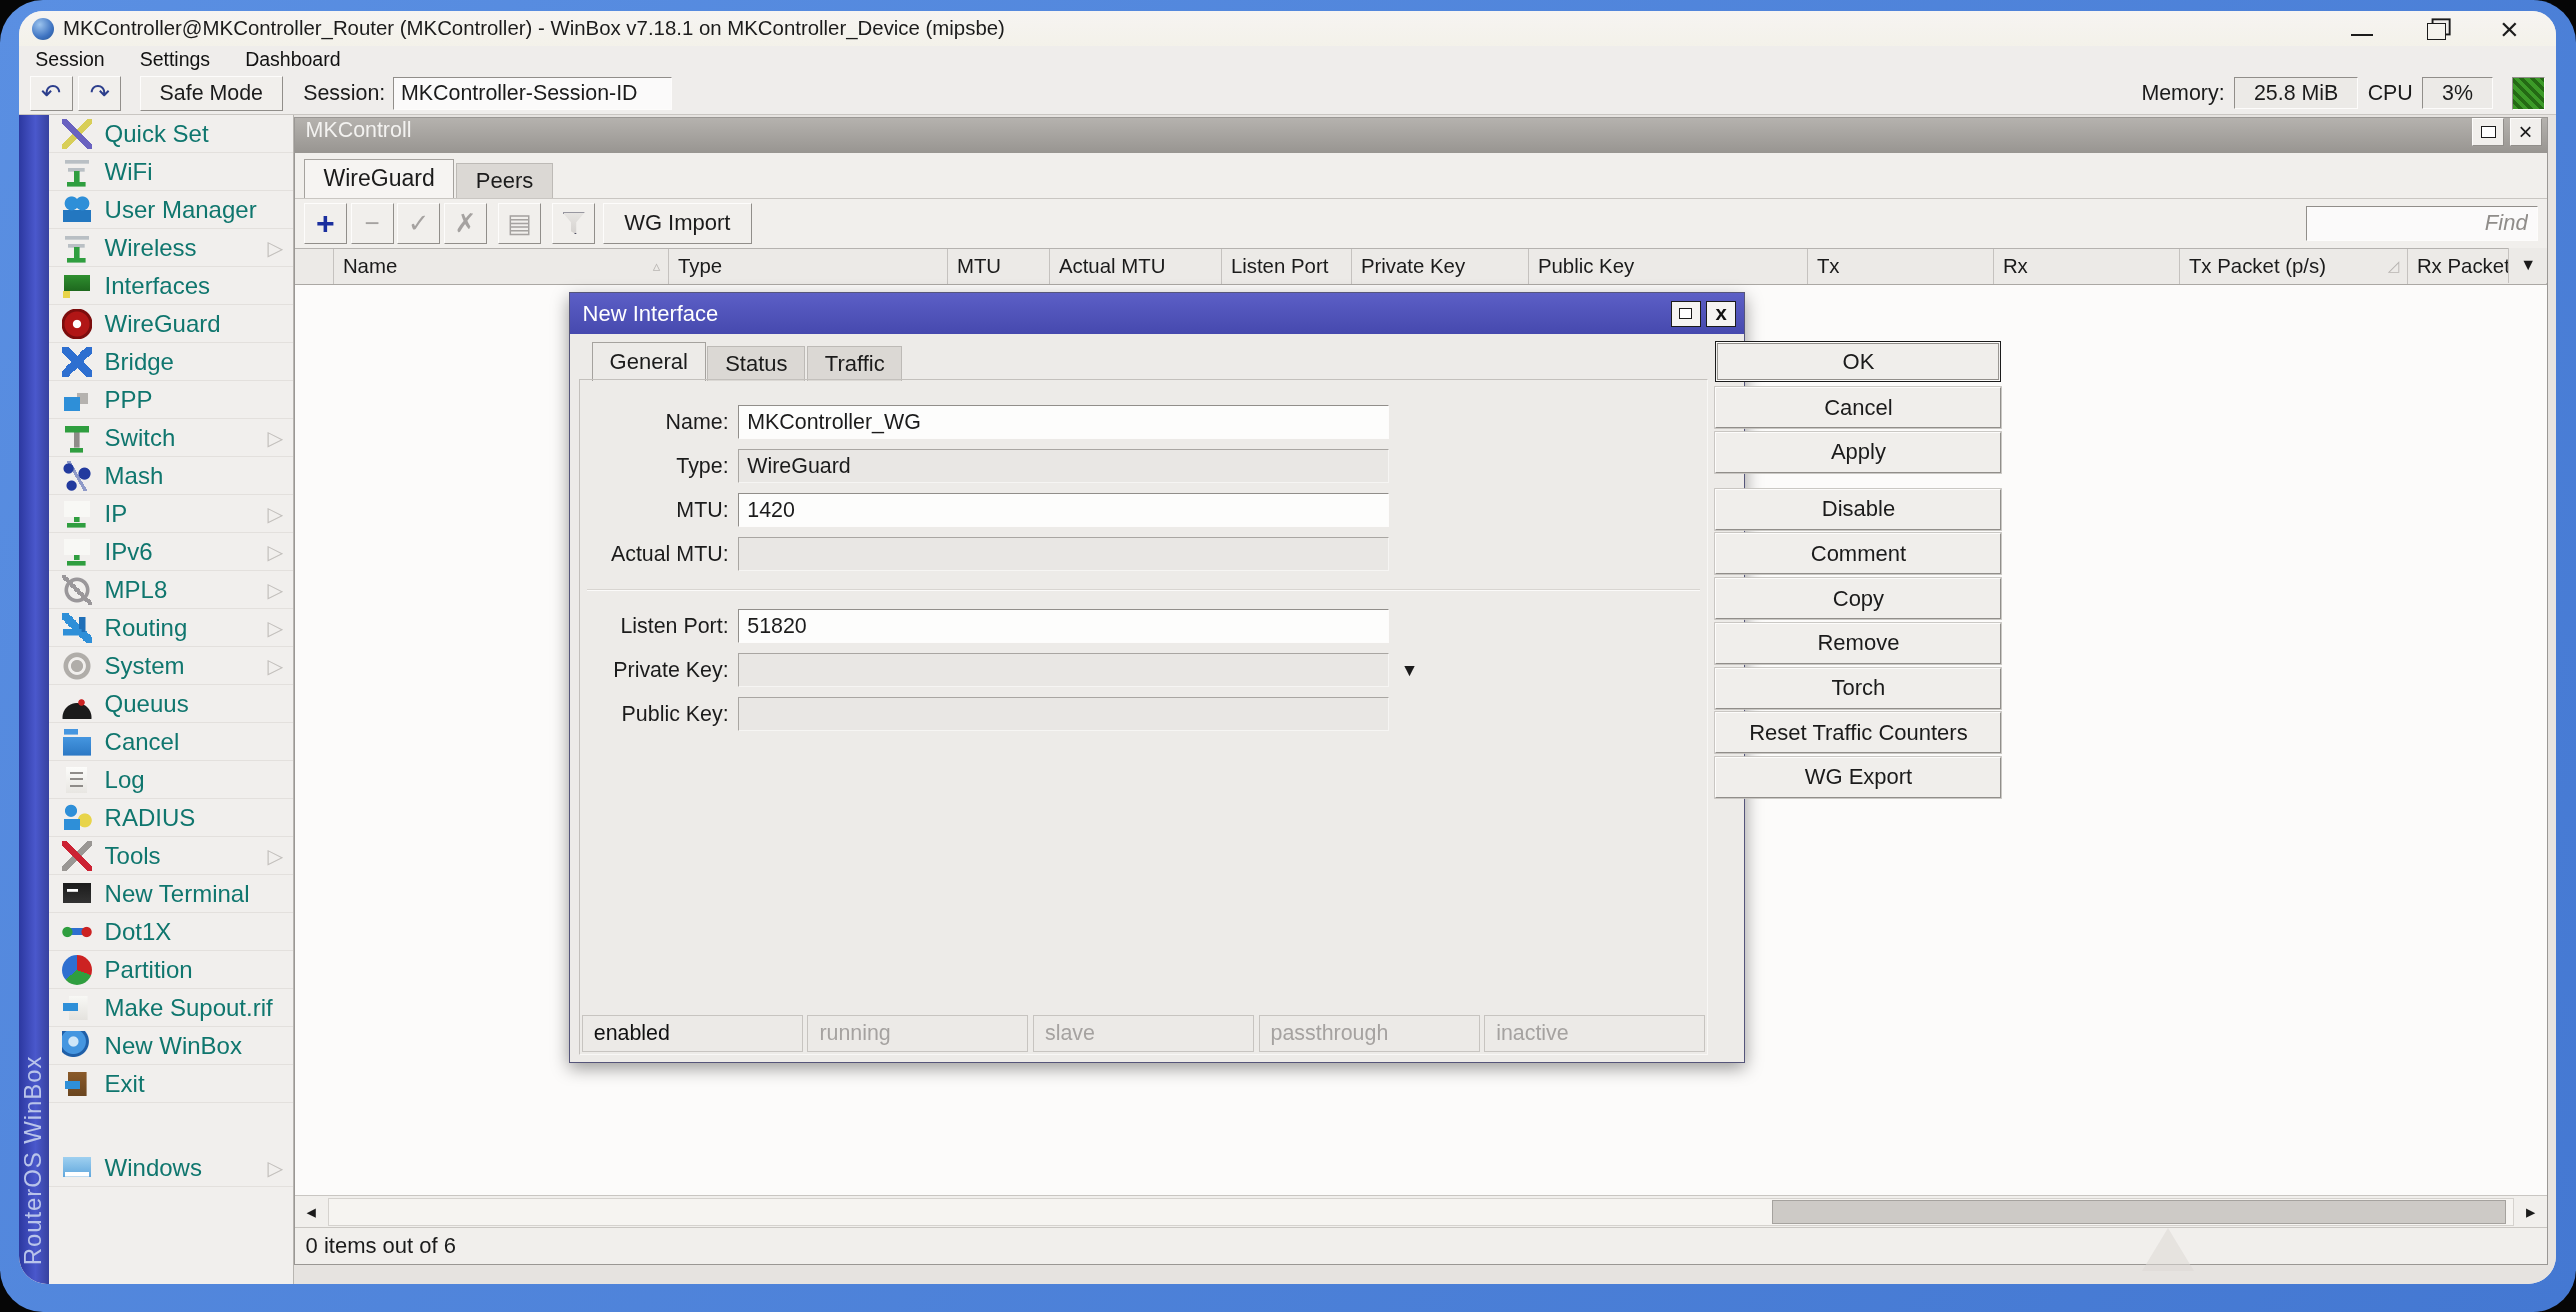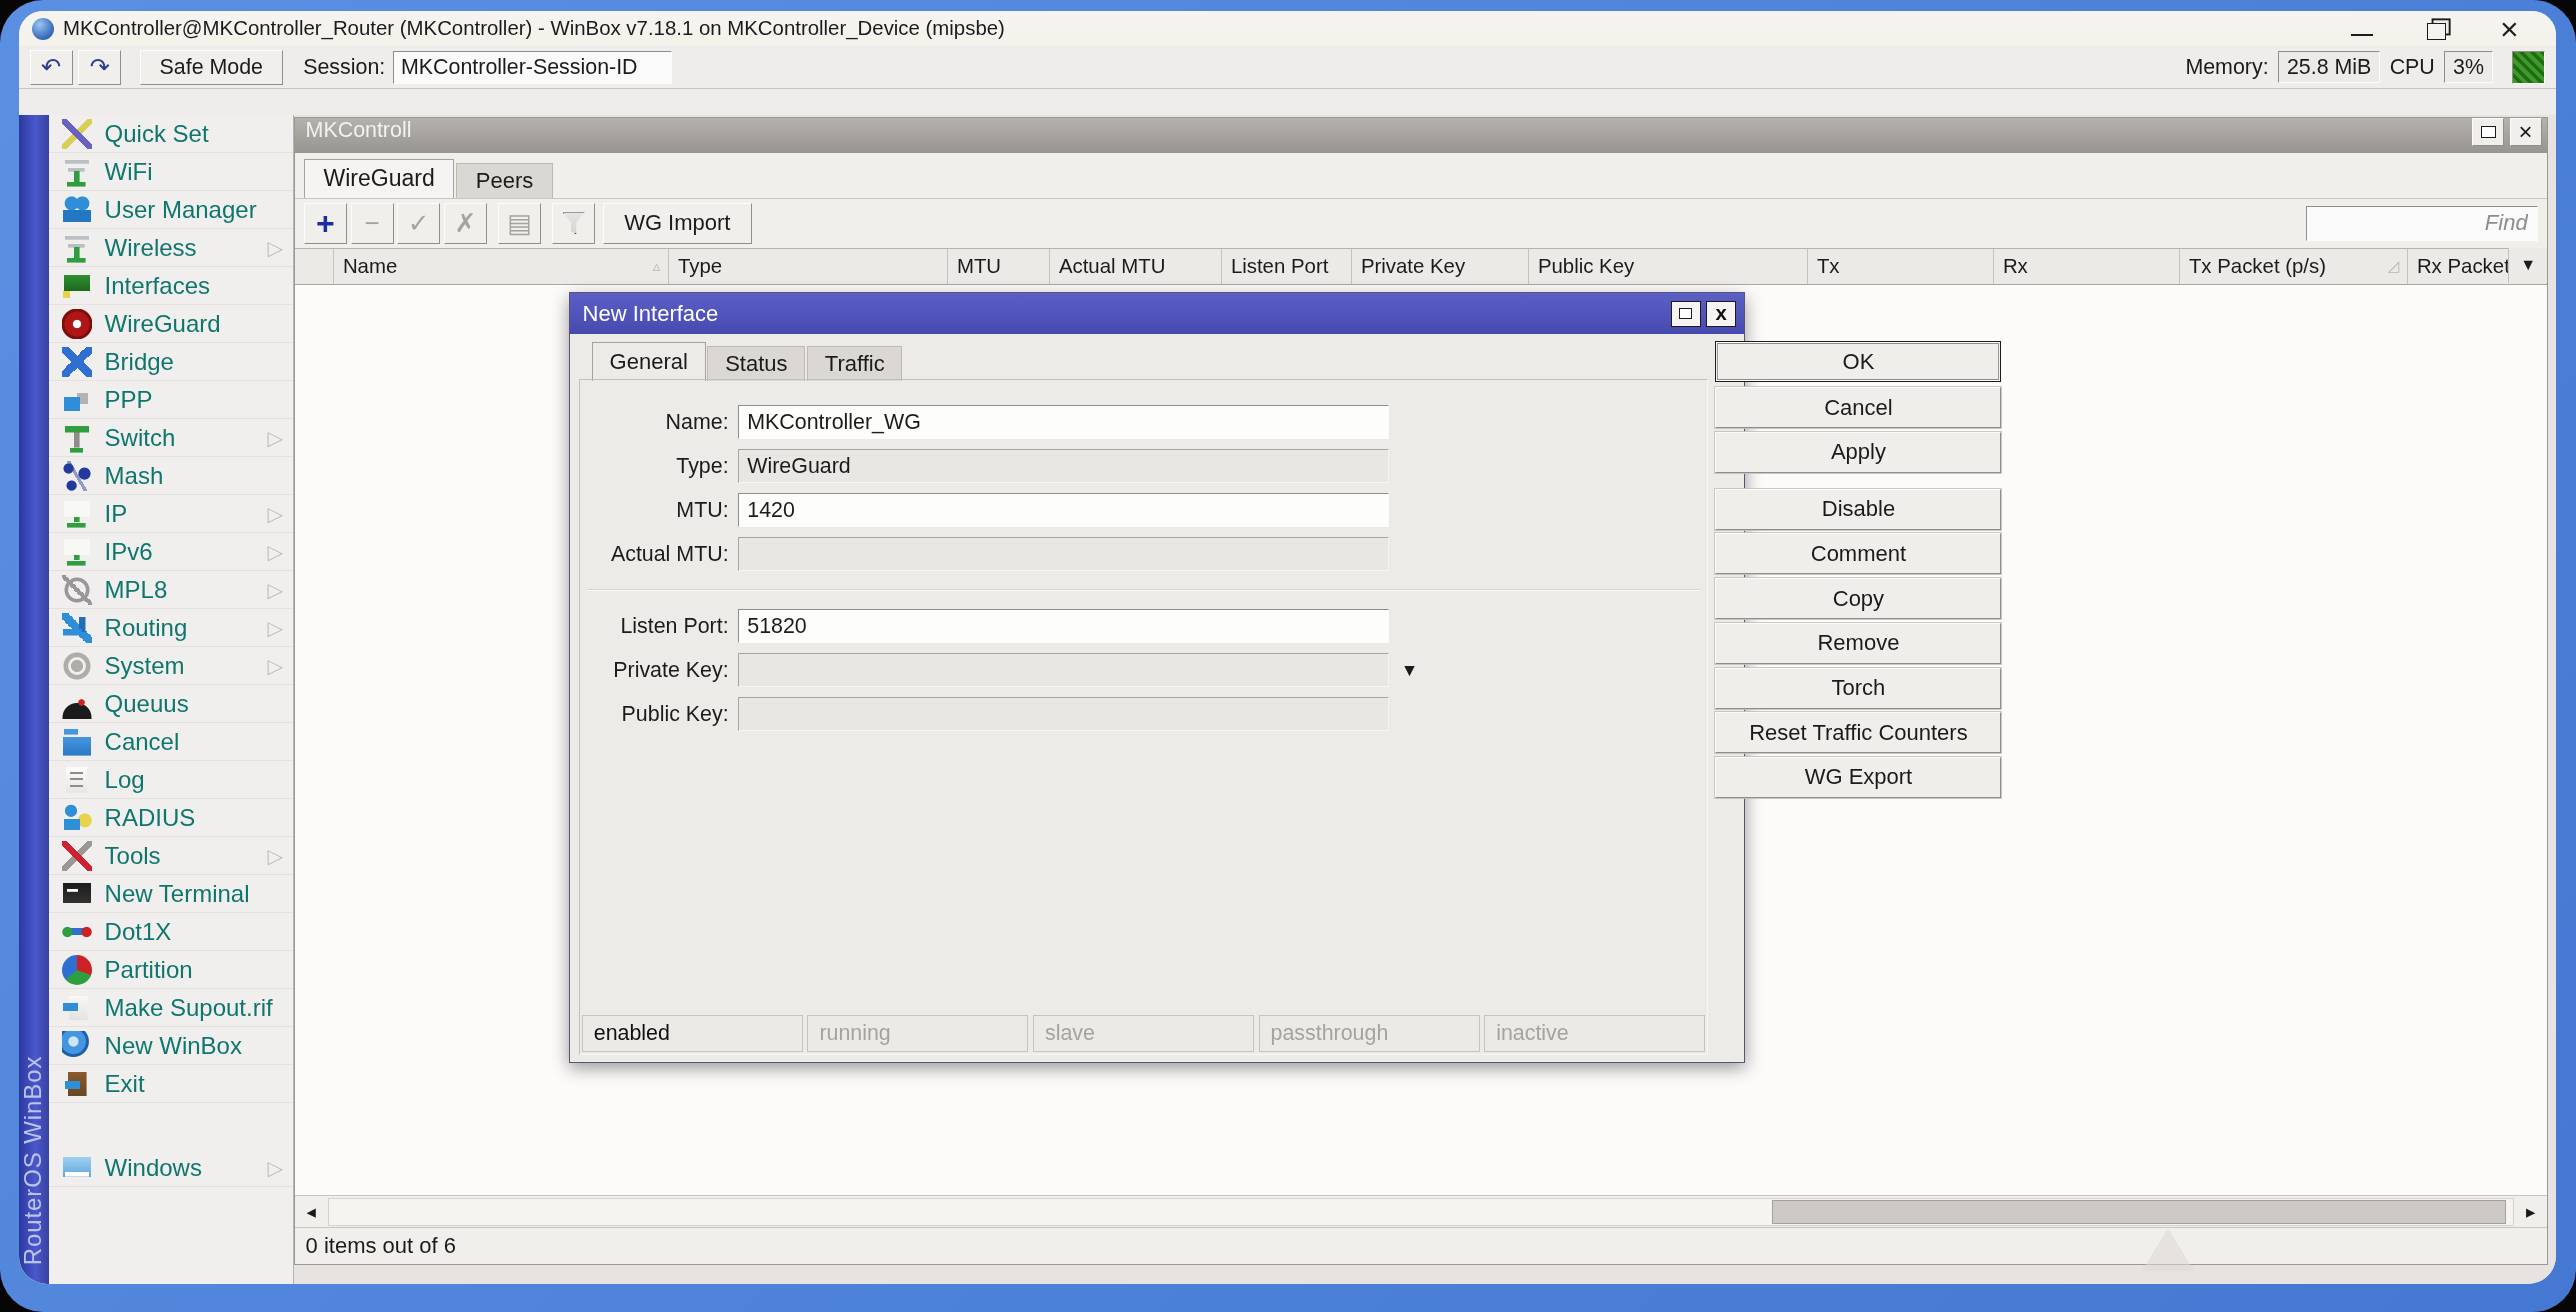--- a/index.html
+++ b/index.html
@@ -24,21 +24,21 @@
 
   .toolbar { height:43px; display:flex; align-items:center; padding:2.8px 11px; border-bottom:1.9px solid #c9c6c2; }
   .bevel { background:#f1efec; border:1.9px solid; border-color:#fdfcfb #918e8a #918e8a #fdfcfb; }
   .sunken { background:#fbfafa; border:1.9px solid; border-color:#918e8a #fdfcfb #fdfcfb #918e8a; }
   .tb-btn { width:43px; height:35px; display:flex; align-items:center; justify-content:center; font-size:24px; color:#2c3e8c; margin-right:5.6px; }
   .safe-mode { width:143px; height:35px; display:flex; align-items:center; justify-content:center; font-size:21.4px; color:#1b1b1b; margin:0 20.4px 0 13px; }
   .session-label { font-size:21.4px; color:#1b1b1b; margin-right:7.4px; }
   .session-input { width:279px; height:33px; font-size:21.4px; padding:0 7.4px; color:#1b1b1b; font-family:"Liberation Sans",sans-serif; }
   .tb-right { margin-left:auto; display:flex; align-items:center; gap:9.3px; }
   .stat-label { font-size:21.4px; color:#1b1b1b; }
-  .stat-box { height:32px; display:flex; align-items:center; padding:0 8px; font-size:21.4px; color:#1b1b1b; background:#eceae7; border:1.9px solid; border-color:#918e8a #fdfcfb #fdfcfb #918e8a; }
+  .stat-box { height:32px; display:flex; align-items:center; padding:0 19px; font-size:21.4px; color:#1b1b1b; background:#eceae7; border:1.9px solid; border-color:#918e8a #fdfcfb #fdfcfb #918e8a; }
   .traffic-chip { width:33px; height:33px; margin-left:9.3px; border:1.9px solid; border-color:#918e8a #fdfcfb #fdfcfb #918e8a; background:repeating-linear-gradient(45deg,#3c9a28 0 3.7px,#246a14 3.7px 7.4px); }
 
   
   .workspace { position:absolute; top:104px; left:0; right:0; bottom:0; background:#e6e3e0; }
   .bluestrip { position:absolute; left:0; top:0; bottom:0; width:30px; background:linear-gradient(90deg,#2c38a0,#4a58cc 55%,#37429f); }
   .brand { position:absolute; left:0; bottom:13px; width:30px; writing-mode:vertical-rl; transform:rotate(180deg); font-size:24px; color:#b9c4ea; letter-spacing:0.9px; text-align:left; padding-top:5.6px; white-space:nowrap; }
 
   .sidebar { position:absolute; left:30px; top:0; bottom:0; width:245px; background:#f1efed; border-right:1.9px solid #b8b5b1; overflow:hidden; }
   .side-item { height:38px; display:flex; align-items:center; border-bottom:0.9px solid #e3e0dd; padding:0 9.3px 0 13px; }
   .side-item.gap-before { margin-top:46px; }
@@ -152,20 +152,26 @@
       <div class="titlebar">
         <span class="app-icon"></span>
         <span class="title-text">MKController@MKController_Router (MKController) - WinBox v7.18.1 on MKController_Device (mipsbe)</span>
         <span class="win-controls">
           <span class="wc wc-min"></span>
           <span class="wc wc-restore"></span>
           <span class="wc wc-close">×</span>
         </span>
       </div>
 
+      <div class="menubar">
+
+      <span class="menu-item">Session</span>
+          <span class="menu-item">Settings</span>
+          <span class="menu-item">Dashboard</span>
+        </div>
 
       <div class="toolbar">
         <span class="tb-btn bevel">
             <span>↶</span>
           </span>
         <span class="tb-btn bevel">
             <span>↷</span>
           </span>
         <span class="safe-mode bevel">Safe Mode</span>
         <span class="session-label">Session:</span>

